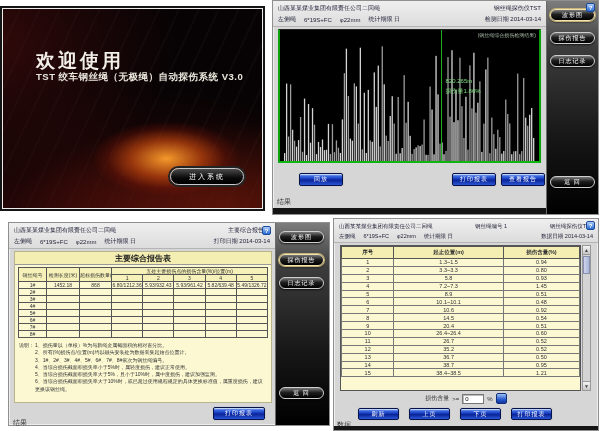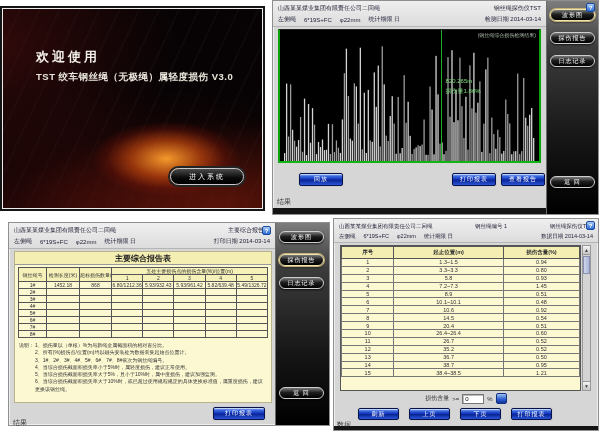--- a/index.html
+++ b/index.html
@@ -9,21 +9,21 @@
 
   
   #splash{left:0;top:6px;width:265px;height:205px;border:2px solid #151515;
     background:
       radial-gradient(95px 48px at 63% 75%, rgba(255,160,45,.95), rgba(215,80,15,.6) 38%, rgba(130,25,8,.3) 62%, transparent 78%),
       radial-gradient(300px 120px at 85% 98%, rgba(150,35,12,.45), transparent 70%),
       radial-gradient(280px 190px at -8% 18%, rgba(95,16,16,.5), transparent 70%),
       radial-gradient(420px 230px at 45% 125%, rgba(70,10,10,.85), transparent 75%),
       repeating-linear-gradient(115deg, transparent 0 16px, rgba(255,255,255,.025) 16px 18px),
       #070304;}
-  .splash-welcome{position:absolute;left:34px;top:40px;font-size:13px;font-weight:bold;color:#f2efe8;letter-spacing:3px;}
+  .splash-welcome{position:absolute;left:34px;top:40px;font-size:19px;font-weight:bold;color:#f2efe8;letter-spacing:3px;}
   .splash-title{position:absolute;left:34px;top:63px;font-size:9.5px;font-weight:bold;color:#eae6dc;letter-spacing:.5px;}
   .enter-btn{position:absolute;left:168px;top:160px;width:74px;height:17px;border-radius:9px;
     background:linear-gradient(180deg,#4a4a4a,#090909 60%,#000);border:1px solid #c9c9c9;box-shadow:0 0 0 2px #242424;
     color:#fff;font-size:7px;letter-spacing:2px;display:flex;align-items:center;justify-content:center;}
 
   
   .head{position:absolute;left:0;top:0;background:linear-gradient(180deg,#efefef,#dcdcdc);border-bottom:1px solid #b5b5b5;
     font-size:6px;color:#23233a;padding:2px 5px 1px 5px;display:flex;flex-direction:column;justify-content:space-between;}
   .hrow{display:flex;align-items:center;gap:8px;height:11px;}
   .hfill{flex:1;}
@@ -84,21 +84,21 @@
   .filter-input{width:22px;height:10px;background:#fff;border:1px solid #777;box-shadow:inset 1px 1px 0 #bbb;font-size:6px;padding:0 2px;font-family:inherit;}
   .filter-go{width:11px;height:11px;background:linear-gradient(180deg,#9cc2f2,#2a5ad0 60%,#13349c);border:1px solid #10307e;border-radius:2px;}
   .dmg-buttons{position:absolute;left:24px;top:189px;width:194px;display:flex;gap:10px;}
   .dmg-buttons .btn-blue{flex:1;height:12px;}
 </style>
 </head>
 <body>
 
 <div class="win" id="splash">
   <div class="splash-welcome">欢迎使用</div>
-  <div class="splash-title">TST 绞车钢丝绳（无极绳）属轻度损伤 V3.0</div>
+  <div class="splash-title">TST 绞车钢丝绳（无极绳）自动探伤系统 V3.0</div>
   <div class="enter-btn">进入系统</div>
 </div>
 
 <div class="win" id="wf">
   <div class="head">
     <div class="hrow">
       <span>山西某某煤业集团有限责任公司二回绳</span>
       <span class="hfill"></span>
       <span>钢丝绳探伤仪TST</span>
     </div>

